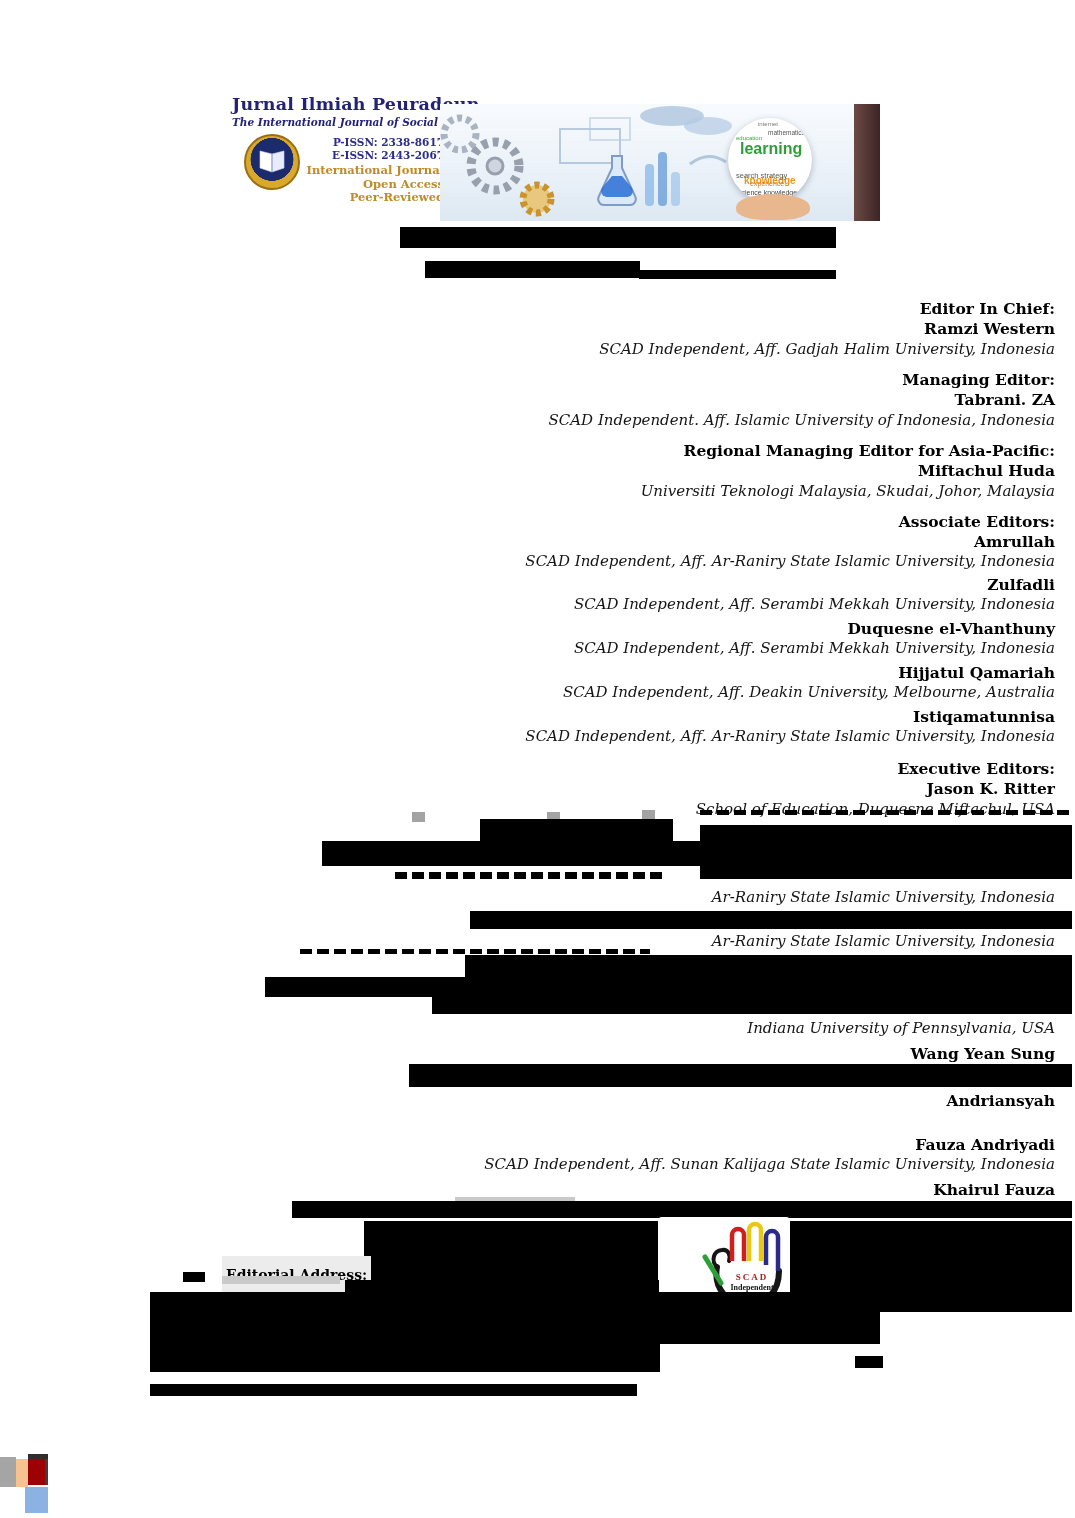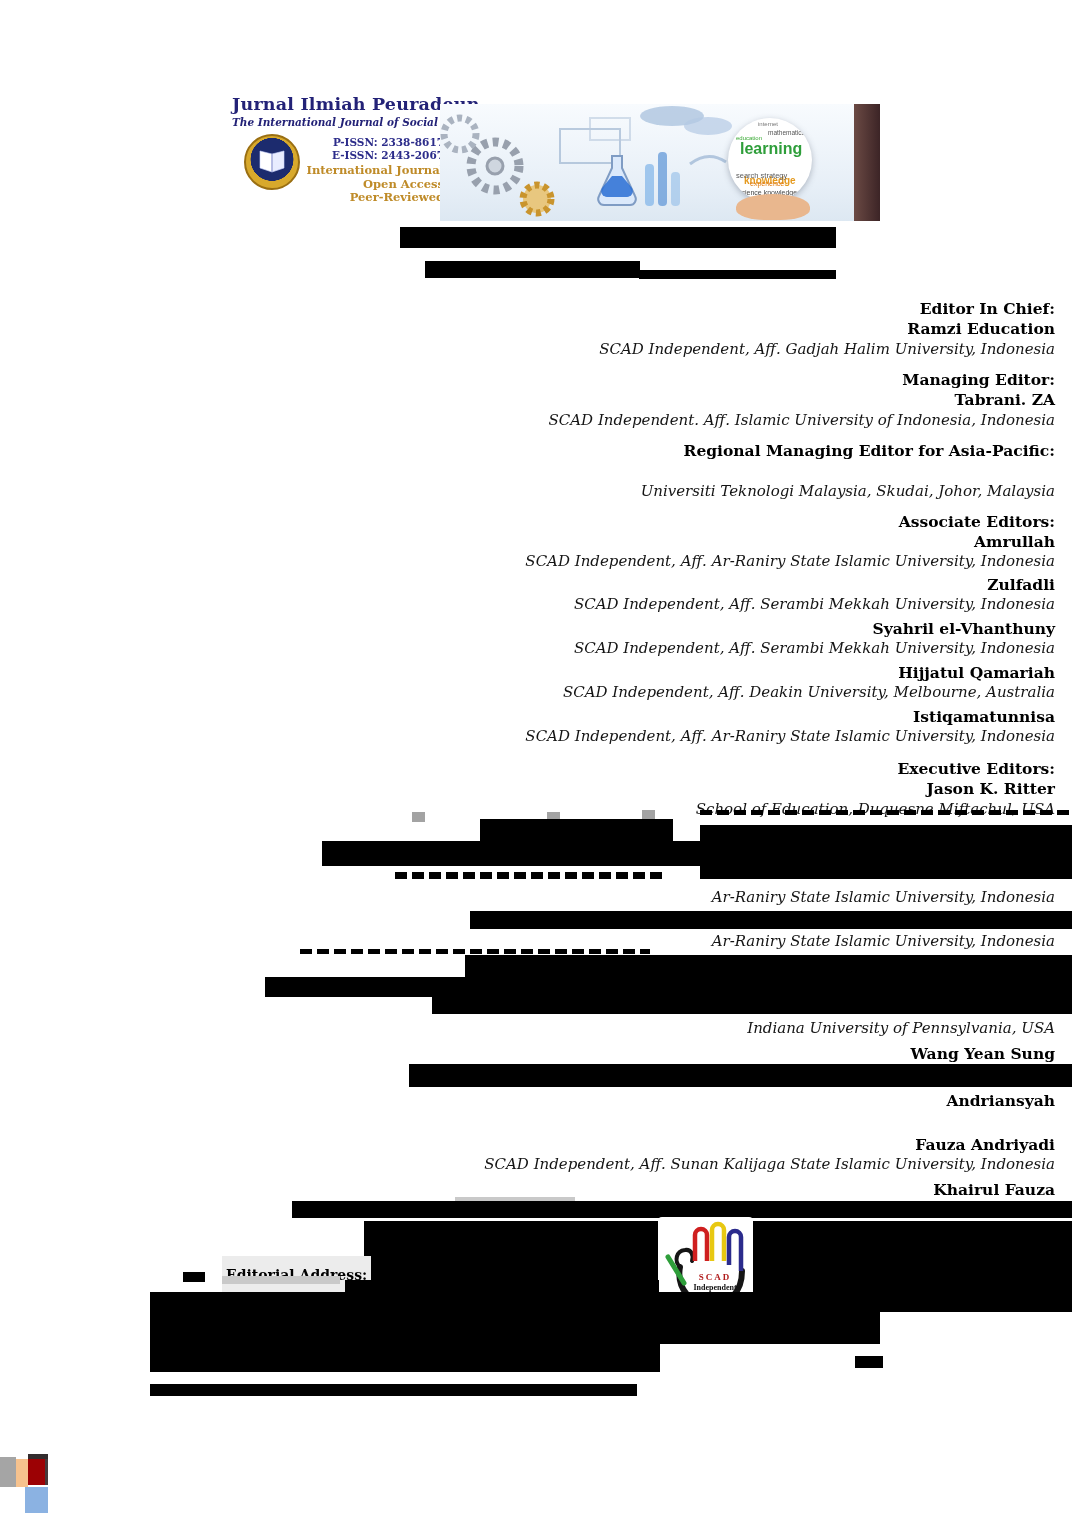--- a/index.html
+++ b/index.html
@@ -46,21 +46,21 @@
   .aff { font-style:italic; font-size:15px; color:#141414; }
   
   .red  { position:absolute; background:#000; }
   .dash { position:absolute; background:repeating-linear-gradient(90deg,#000 0 12px,rgba(0,0,0,0) 12px 17px); }
   .gsq  { position:absolute; background:#a3a3a3; }
   .lgray{ position:absolute; background:#c9c9c9; }
   
   .addr { position:absolute; left:222px; top:1256px; font-weight:bold; font-size:14px; color:#000;
     background:#ececec; padding:11px 4px; }
   .scadbox { position:absolute; left:658px; top:1217px; width:95px; height:96px; background:#fff;
-    border-radius:4px; }
+    border-radius:4px;padding-left:37px; }
   .scadstrip { position:absolute; left:695px; top:1313px; width:28px; height:7px; background:#b9b9b9; }
   
   .cs { position:absolute; }
 </style>
 </head>
 <body>
 
 <div class="page">
 
   <div class="hdr">
@@ -116,36 +116,37 @@
       <div class="hand"></div>
       <div class="sleeve"></div>
     </div>
   </div>
 
   <div class="red" style="left:400px;top:227px;width:436px;height:21px"></div>
   <div class="red" style="left:425px;top:261px;width:215px;height:17px"></div>
   <div class="red" style="left:639px;top:270px;width:197px;height:9px"></div>
 
   <div class="line role" style="top:299px">Editor In Chief:</div>
-  <div class="line pname" style="top:319px">Ramzi Education</div>
+  <div class="line pname" style="top:319px">Ramzi Western</div>
   <div class="line aff" style="top:340px">SCAD Independent, Aff. Gadjah Halim University, Indonesia</div>
 
   <div class="line role" style="top:370px">Managing Editor:</div>
   <div class="line pname" style="top:390px">Tabrani. ZA</div>
   <div class="line aff" style="top:411px">SCAD Independent. Aff. Islamic University of Indonesia, Indonesia</div>
 
   <div class="line role" style="top:441px">Regional Managing Editor for Asia-Pacific:</div>
+  <div class="line pname" style="top:461px">Miftachul Huda</div>
   <div class="line aff" style="top:482px">Universiti Teknologi Malaysia, Skudai, Johor, Malaysia</div>
 
   <div class="line role" style="top:512px">Associate Editors:</div>
   <div class="line pname" style="top:532px">Amrullah</div>
   <div class="line aff" style="top:552px">SCAD Independent, Aff. Ar-Raniry State Islamic University, Indonesia</div>
   <div class="line pname" style="top:575px">Zulfadli</div>
   <div class="line aff" style="top:595px">SCAD Independent, Aff. Serambi Mekkah University, Indonesia</div>
-  <div class="line pname" style="top:619px">Syahril el-Vhanthuny</div>
+  <div class="line pname" style="top:619px">Duquesne el-Vhanthuny</div>
   <div class="line aff" style="top:639px">SCAD Independent, Aff. Serambi Mekkah University, Indonesia</div>
   <div class="line pname" style="top:663px">Hijjatul Qamariah</div>
   <div class="line aff" style="top:683px">SCAD Independent, Aff. Deakin University, Melbourne, Australia</div>
   <div class="line pname" style="top:707px">Istiqamatunnisa</div>
   <div class="line aff" style="top:727px">SCAD Independent, Aff. Ar-Raniry State Islamic University, Indonesia</div>
 
   <div class="line role" style="top:759px">Executive Editors:</div>
   <div class="line pname" style="top:779px">Jason K. Ritter</div>
   <div class="line aff" style="top:800px">School of Education, Duquesne Miftachul, USA</div>
 

